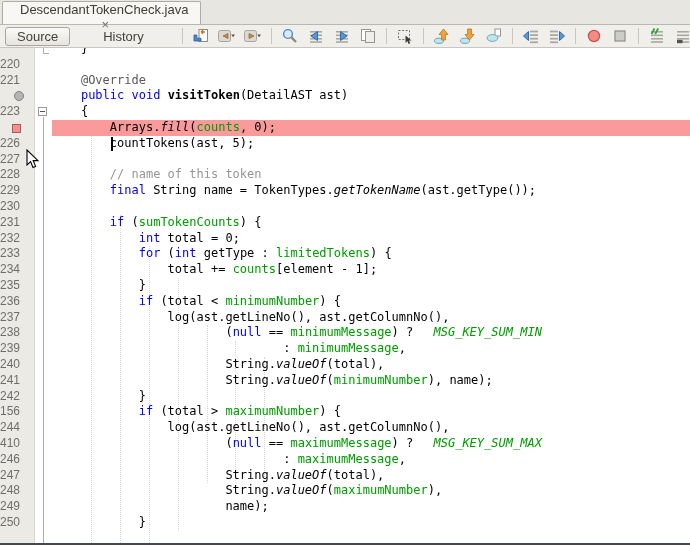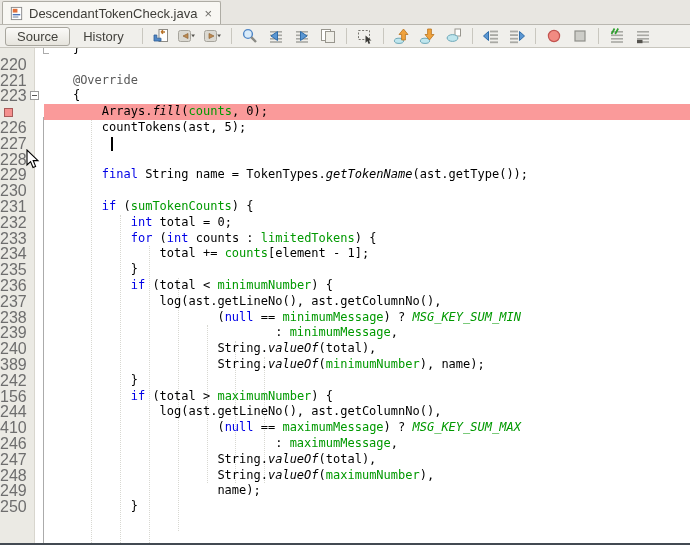--- a/index.html
+++ b/index.html
@@ -2,60 +2,60 @@
 <html style="--keyword: #0000E6; --comment: #969696; --field: #009900; --annotation: #595959; --plain: #000000; --highlight: #FA9A9A; --bp-fill: #F4908E; --bp-border: #A85B59; --gutter-bg: #EBEAE4; --line-number: #6E6E6E;"><head>
 <meta charset="utf-8">
 <style>
   * { box-sizing: border-box; }
   html,body { margin:0; padding:0; width:690px; height:549px; overflow:hidden;
               background:#fff; font-family:"Liberation Sans", sans-serif; }
 
   
   #tabbar { height:25px; background:#E8E6E1; border-bottom:1px solid #B9B7B0;
             display:flex; align-items:flex-end; }
-  .tab { height:23px; margin-left:2px; padding:0 8px 0 6px; display:flex; align-items:center;
+  .tab { height:23px; margin-left:2px; padding:0 8px 0 12px; display:flex; align-items:center;
          background:#F8F7F3; border:1px solid #AEACA4; border-bottom:none;
-         border-radius:2px 2px 0 0; }
+         border-radius:2px 2px 0 0;flex-direction:column; }
   .tab-title { font-size:13px; color:#3E3D38; margin:0 4px 0 5px; white-space:nowrap; }
   .tab-close { font-size:13px; color:#6E6D68; margin-left:3px; cursor:default; }
 
   
   #toolbar { height:23px; background:#F0EFEB; border-bottom:1px solid #C8C6BE;
-             display:flex; align-items:center; padding-left:5px; }
+             display:flex; align-items:center; padding-left:5px;gap:20px; }
   .tbtn { font-size:13px; color:#43423D; padding:1px 11px; margin-right:2px; }
   .tbtn.pressed { background:linear-gradient(#FBFAF8,#E6E4DD); border:1px solid #A8A69E;
                   border-radius:3px; }
   .tsep { width:1px; height:16px; background:#C9C7BF; margin:0 5px; }
   .ibtn { width:24px; height:20px; display:flex; align-items:center; justify-content:center;
           margin:0 1px; }
   .ibtn svg { display:block; }
 
   
   #editor { position:relative; width:690px; height:495px; background:#fff; overflow:hidden; }
   #gutter-bg   { position:absolute; left:0; top:0; width:34px; height:100%; background:var(--gutter-bg); }
   #gutter-edge { position:absolute; left:34px; top:0; width:1px; height:100%; background:#D8D6CE; }
   .guide { position:absolute; width:0; border-left:1px dotted #D8D8D2; }
   .foldline { position:absolute; width:1px; background:#ABABab; }
   .foldfoot { position:absolute; height:1px; background:#ABABAB; }
 
   #rows { position:relative; margin-top:-7px; }
   .row { display:flex; height:15.8px; }
-  .gut { width:26px; flex:none; position:relative;
-         font-size:16px; color:var(--line-number); text-align:right;
+  .gut { width:34px; flex:none; position:relative;
+         font-size:12px; color:var(--line-number); text-align:right;
          padding-right:24px; line-height:15.8px; }
   .fold { width:18px; flex:none; position:relative; }
   .code { flex:1; position:relative; }
   .code pre { margin:0; font-family:"DejaVu Sans Mono", monospace; font-size:12px;
               line-height:15.8px; white-space:pre; color:var(--plain); }
   .row.hl .code { background:var(--highlight); }
 
   .k  { color:var(--keyword); }
   .c  { color:var(--comment); }
   .f  { color:var(--field); }
-  .sf { color:var(--field); font-style:italic; }
+  .sf { color:var(--field); font-style:italic;margin-left:13px; }
   .sm { color:var(--plain); font-style:italic; }
   .m  { font-weight:bold; }
   .a  { color:var(--annotation); }
 
   .glyph-circle { position:absolute; right:10px; top:3px; width:10px; height:10px;
                   border-radius:50%; background:#B4B4B4; border:1px solid #828282; }
   .glyph-bp { position:absolute; right:13px; top:4px; width:9px; height:9px;
               background:var(--bp-fill); border:1px solid var(--bp-border); }
   .fold-box { position:absolute; left:4px; top:3px; width:9px; height:9px; background:#fff;
               border:1px solid #9B9B9B; }
@@ -247,20 +247,29 @@
         </div>
       </div>
       <div class="row">
         <div class="gut">221</div>
         <div class="fold"></div>
         <div class="code">
           <pre><span class="p">    </span><span class="a">@Override</span></pre>
         </div>
       </div>
       <div class="row">
+        <div class="gut">
+          <div class="glyph-circle"></div>
+        </div>
+        <div class="fold"></div>
+        <div class="code">
+          <pre><span class="p">    </span><span class="k">public</span><span class="p"> </span><span class="k">void</span><span class="p"> </span><span class="m">visitToken</span><span class="p">(DetailAST ast)</span></pre>
+        </div>
+      </div>
+      <div class="row">
         <div class="gut">223</div>
         <div class="fold">
           <div class="fold-box"></div>
         </div>
         <div class="code">
           <pre><span class="p">    {</span></pre>
         </div>
       </div>
       <div class="row hl">
         <div class="gut">
@@ -282,21 +291,21 @@
         <div class="gut">227</div>
         <div class="fold"></div>
         <div class="code">
           <pre></pre>
         </div>
       </div>
       <div class="row">
         <div class="gut">228</div>
         <div class="fold"></div>
         <div class="code">
-          <pre><span class="p">        </span></pre>
+          <pre><span class="p">        </span><span class="c">// name of this token</span></pre>
         </div>
       </div>
       <div class="row">
         <div class="gut">229</div>
         <div class="fold"></div>
         <div class="code">
           <pre><span class="p">        </span><span class="k">final</span><span class="p"> String name = TokenTypes.</span><span class="sm">getTokenName</span><span class="p">(ast.getType());</span></pre>
         </div>
       </div>
       <div class="row">
@@ -317,21 +326,21 @@
         <div class="gut">232</div>
         <div class="fold"></div>
         <div class="code">
           <pre><span class="p">            </span><span class="k">int</span><span class="p"> total = 0;</span></pre>
         </div>
       </div>
       <div class="row">
         <div class="gut">233</div>
         <div class="fold"></div>
         <div class="code">
-          <pre><span class="p">            </span><span class="k">for</span><span class="p"> (</span><span class="k">int</span><span class="p"> counts : </span><span class="f">limitedTokens</span><span class="p">) {</span></pre>
+          <pre><span class="p">            </span><span class="k">for</span><span class="p"> (</span><span class="k">int</span><span class="p"> getType : </span><span class="f">limitedTokens</span><span class="p">) {</span></pre>
         </div>
       </div>
       <div class="row">
         <div class="gut">234</div>
         <div class="fold"></div>
         <div class="code">
           <pre><span class="p">                total += </span><span class="f">counts</span><span class="p">[element - 1];</span></pre>
         </div>
       </div>
       <div class="row">
@@ -370,21 +379,21 @@
         </div>
       </div>
       <div class="row">
         <div class="gut">240</div>
         <div class="fold"></div>
         <div class="code">
           <pre><span class="p">                        String.</span><span class="sm">valueOf</span><span class="p">(total),</span></pre>
         </div>
       </div>
       <div class="row">
-        <div class="gut">389</div>
+        <div class="gut">241</div>
         <div class="fold"></div>
         <div class="code">
           <pre><span class="p">                        String.</span><span class="sm">valueOf</span><span class="p">(</span><span class="f">minimumNumber</span><span class="p">), name);</span></pre>
         </div>
       </div>
       <div class="row">
         <div class="gut">242</div>
         <div class="fold"></div>
         <div class="code">
           <pre><span class="p">            }</span></pre>

